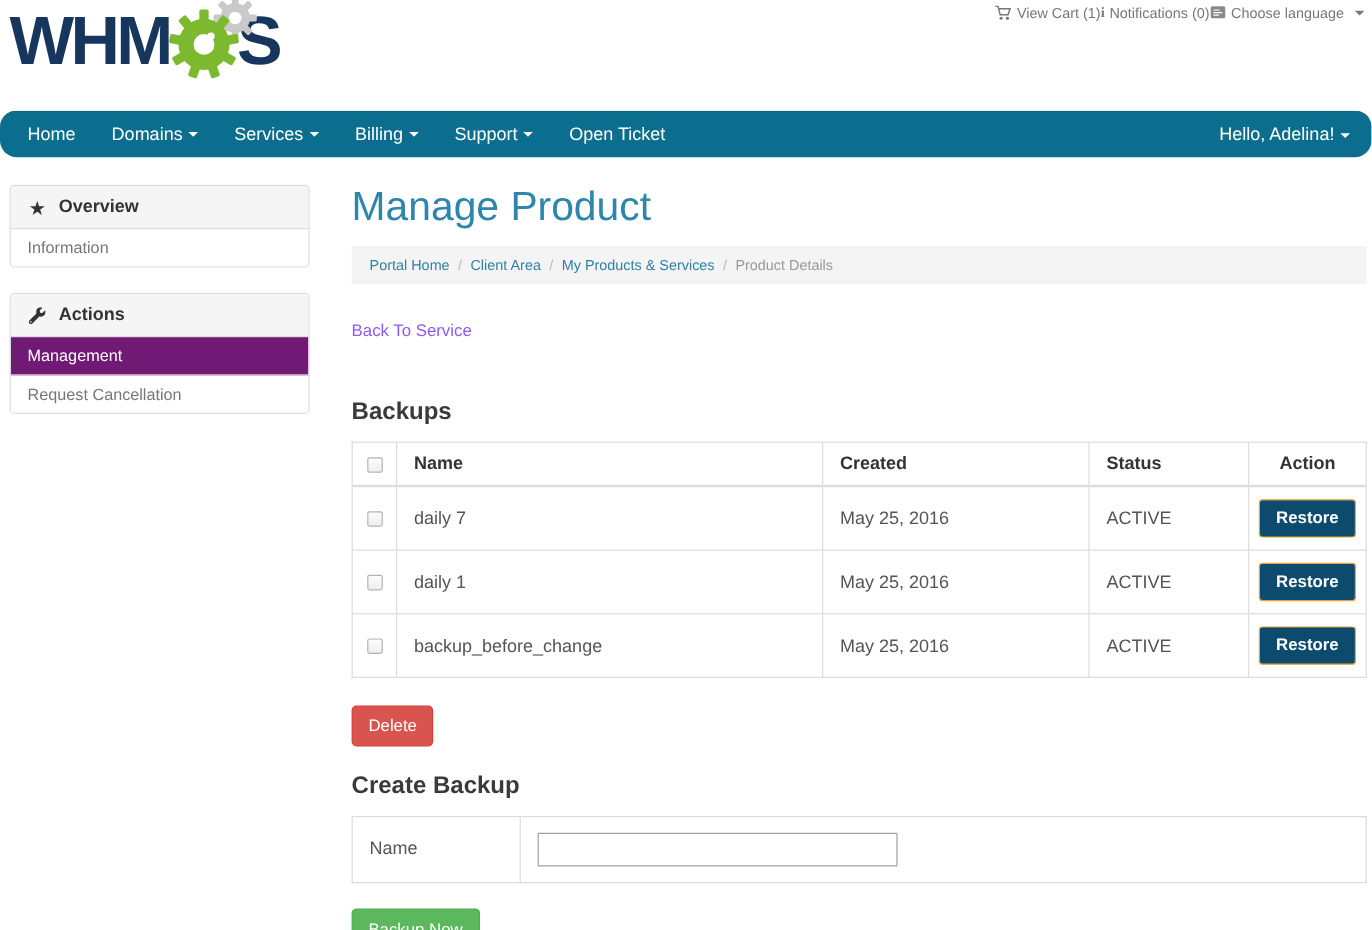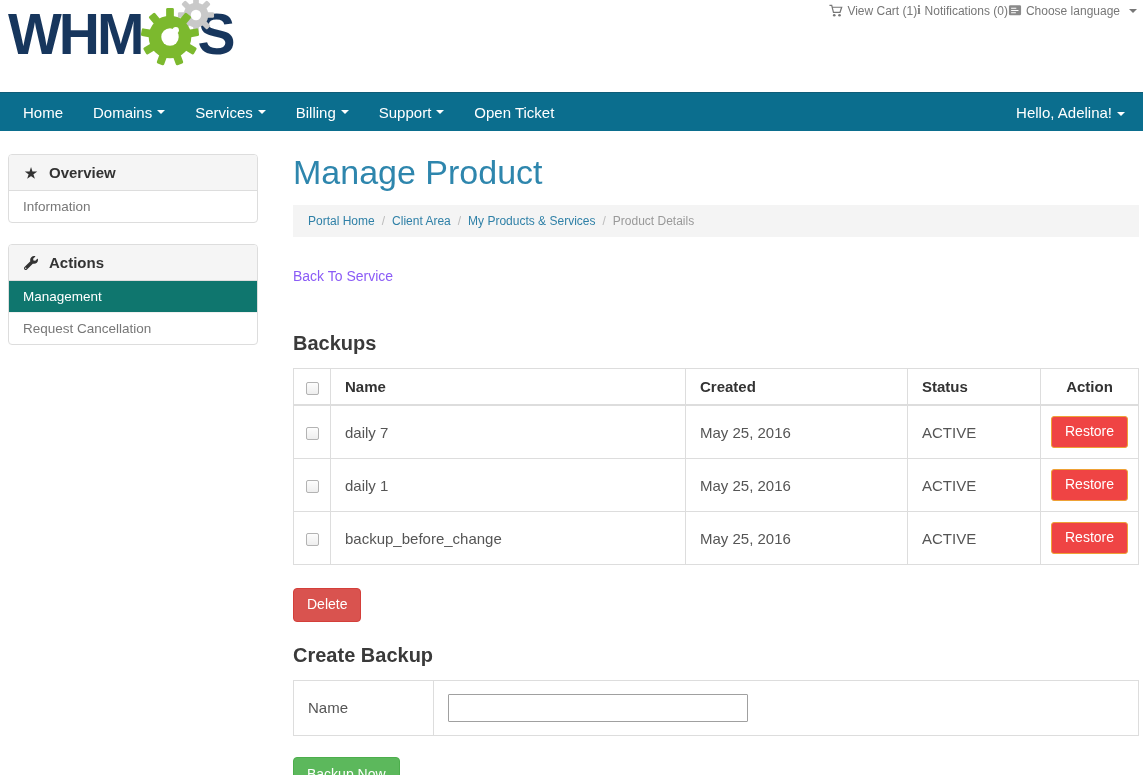--- a/index.html
+++ b/index.html
@@ -20,40 +20,40 @@
   .topbar-links { position:absolute; right:6px; top:3px; display:flex; font-size:12px; color:#777; align-items:center; }
   .topbar-links a { color:#777; display:flex; align-items:center; gap:4px; }
   .info-i { font-weight:bold; font-size:12px; font-family:"Liberation Serif", serif; }
 
   .caret { display:inline-block; width:0; height:0; border-left:4px solid transparent;
            border-right:4px solid transparent; border-top:4px solid currentColor;
            margin-left:5px; vertical-align:middle; }
 
   
   .navbar { height:39px; background:#0b6e8e; border-top:1px solid #0f5d78;
-            display:flex; align-items:stretch; justify-content:space-between; padding:0 8px; }
+            display:flex; align-items:stretch; justify-content:space-between; padding:0 8px;border-radius:14px; }
   .nav-left { display:flex; align-items:stretch; }
   .nav-link { color:#fff; font-size:15px; padding:9px 15px; display:flex; align-items:center; cursor:pointer; }
   .nav-right { display:flex; align-items:center; padding-right:10px; }
   .nav-greeting { color:#fff; font-size:15px; cursor:pointer; }
 
   
   .page { display:flex; padding:23px 4px 0 8px; align-items:flex-start; }
   .sidebar { width:250px; flex:none; }
   .main { flex:1; min-width:0; margin-left:35px; }
 
   
   .panel { border:1px solid #ddd; border-radius:4px; margin-bottom:21px; overflow:hidden; background:#fff; }
   .panel-header { background:#f5f5f5; border-bottom:1px solid #ddd; padding:9px 14px;
                   font-size:15px; font-weight:bold; color:#333; display:flex; align-items:center; gap:10px; }
   .panel-icon { width:16px; display:inline-flex; justify-content:center; color:#333; font-size:14px; }
   .panel-item { display:block; padding:8px 14px; font-size:13.5px; color:#777;
                 border-bottom:1px solid #f0f0f0; cursor:pointer; }
   .panel-item:last-child { border-bottom:none; }
-  .panel-item.active { background:#0f766e; color:#fff; }
+  .panel-item.active { background:#701a75; color:#fff; }
 
   
   .page-title { font-size:34px; font-weight:300; color:#2e86ad; margin:0 0 14px; line-height:1.1; }
   .breadcrumb { background:#f4f4f4; padding:9px 15px; font-size:12px; color:#999; margin-bottom:30px; }
   .breadcrumb a { color:#2f80a7; }
   .bc-sep { margin:0 7px; color:#bbb; }
   .back-row { margin-bottom:47px; }
   .back-row a { font-size:14px; color:#8b5cf6; }
 
   h3.section-heading { font-size:20px; font-weight:bold; color:#3a3a3a; margin:0 0 13px; }
@@ -69,21 +69,21 @@
   td.action-cell { text-align:center !important; padding:10px 8px !important; }
 
   input[type="checkbox"] {
     -webkit-appearance:none; appearance:none; width:13px; height:13px; margin:0;
     border:1px solid #b3b3b3; border-radius:2px; background:linear-gradient(#fdfdfd,#eee);
     vertical-align:middle; cursor:pointer;
   }
 
   .btn { display:inline-block; border-radius:4px; color:#fff; font-size:14px;
          font-family:inherit; cursor:pointer; line-height:1.42; }
-  .btn-restore { background:#ef4444; border:1px solid #eea236; padding:5px 13px; border-radius:3px; }
+  .btn-restore { background:#0c4a6e; border:1px solid #eea236; padding:5px 13px; border-radius:3px;font-weight:bold; }
   .btn-delete  { background:#d9534f; border:1px solid #d43f3a; padding:6px 13px; margin-top:23px; }
   .btn-success { background:#5cb85c; border:1px solid #4cae4c; padding:7px 13px; margin-top:21px; }
 
   .create-heading { margin-top:22px !important; }
   table.create-grid { width:100%; border-collapse:collapse; font-size:15px; margin-top:0; }
   table.create-grid td { border:1px solid #ddd; padding:13px 14px; color:#555; }
   .create-label-col { width:140px; }
   .name-input { width:300px; height:28px; border:1px solid #a0a0a0; border-radius:1px;
                 padding:3px 7px; font-size:14px; font-family:inherit; color:#555; background:#fff; }
 </style>

